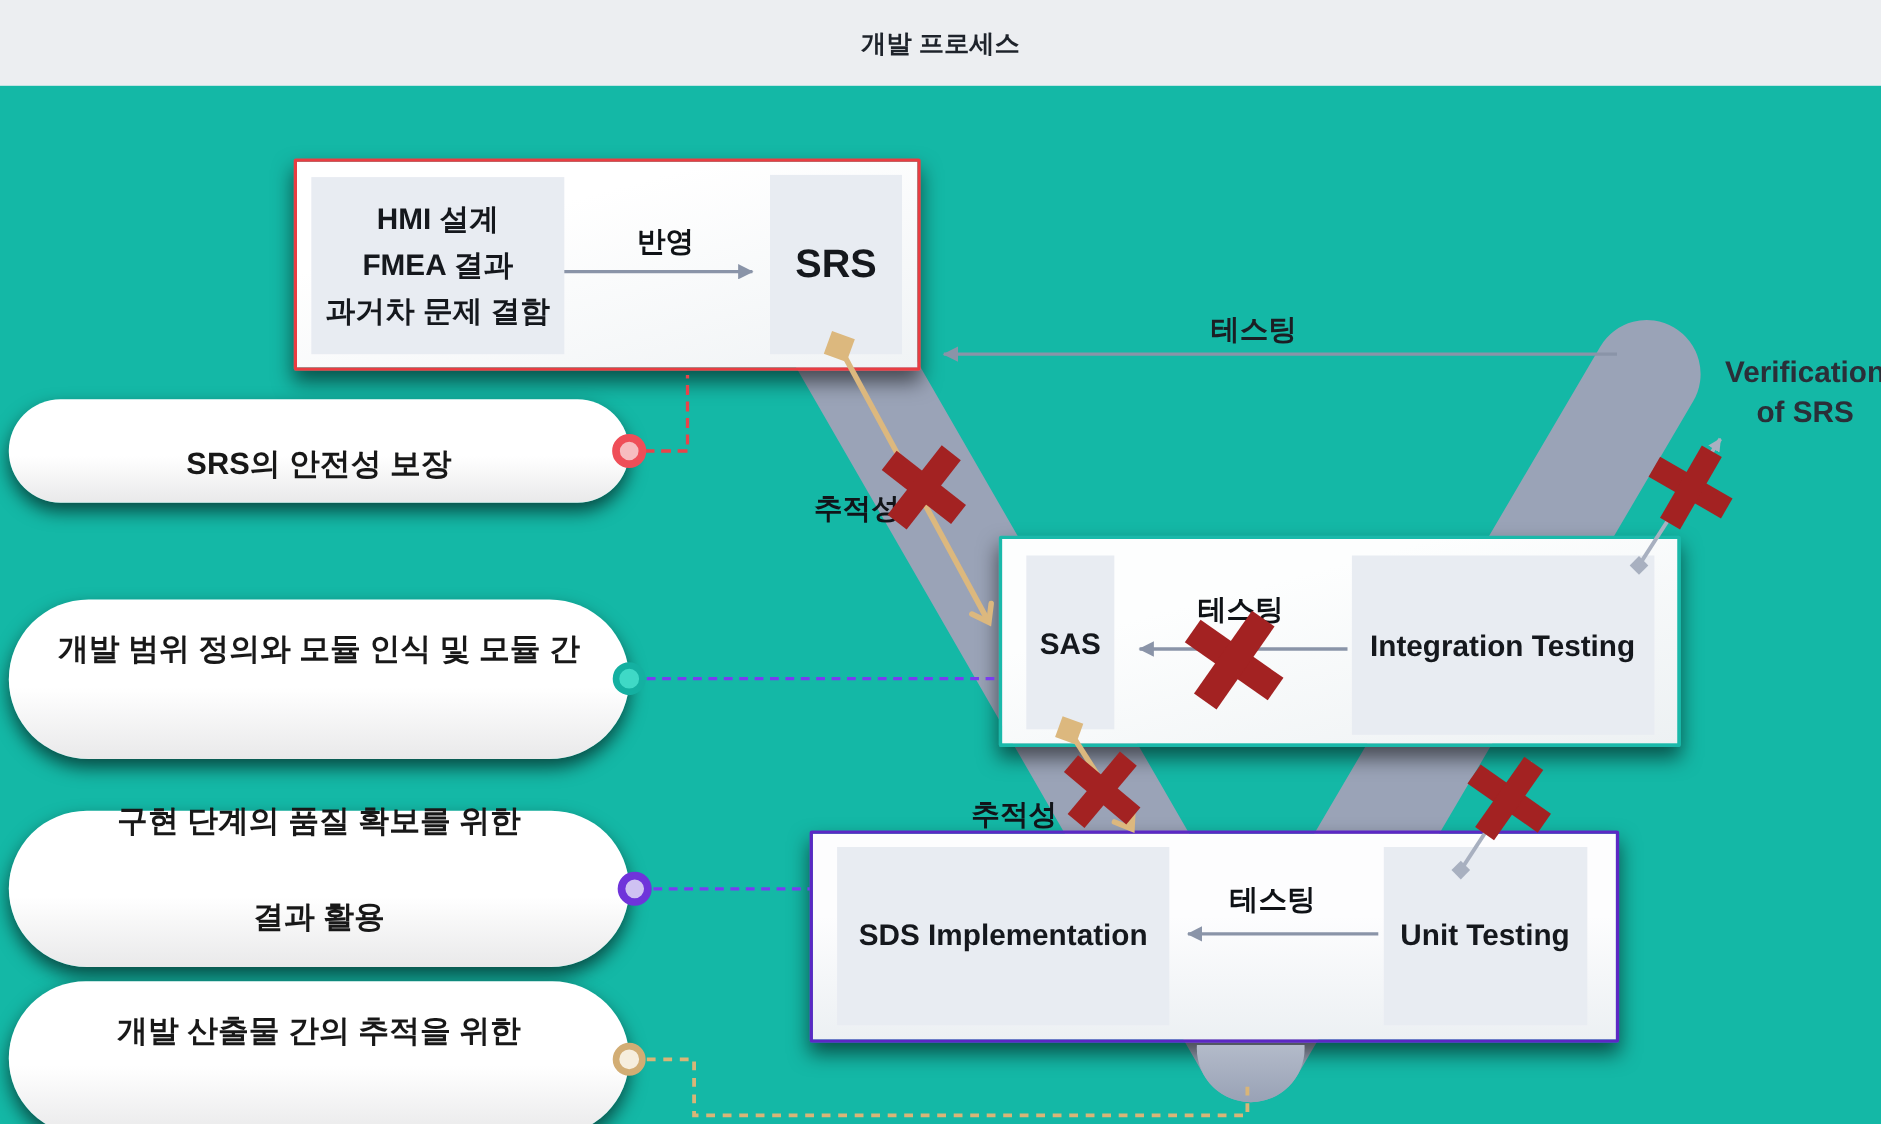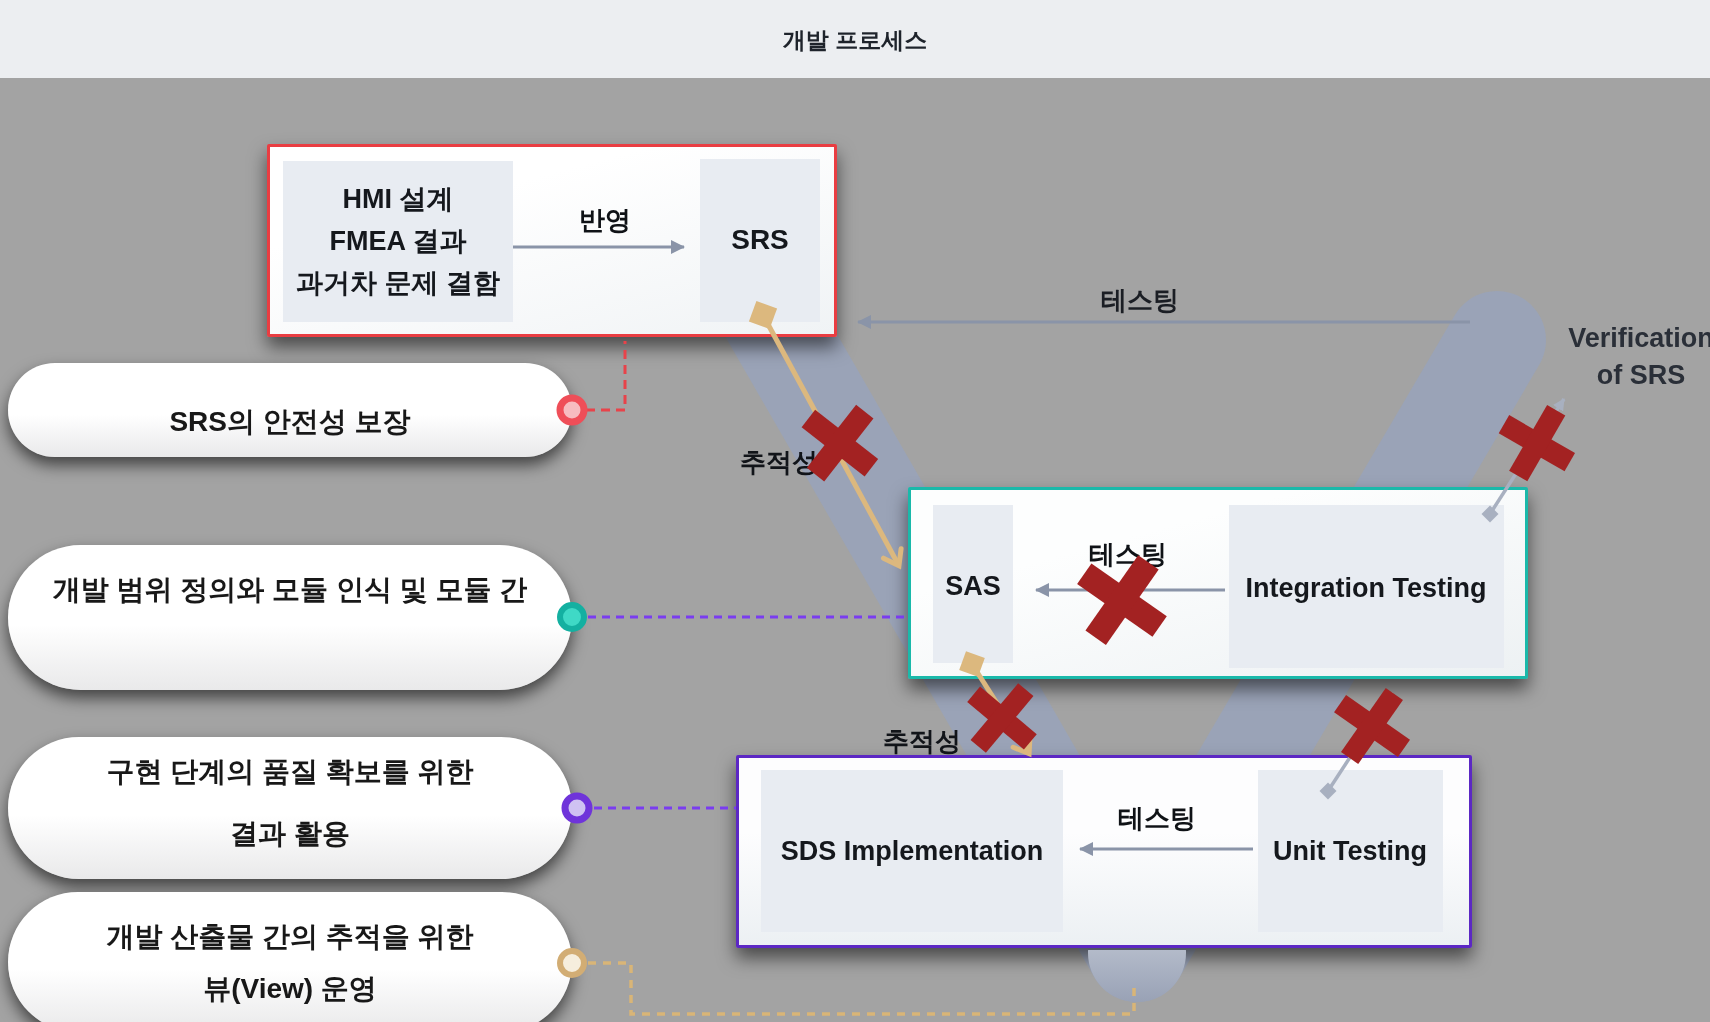--- a/index.html
+++ b/index.html
@@ -1,16 +1,16 @@
 <!DOCTYPE html>
 <html><head>
 <meta charset="utf-8">
 <style>
   html,body{margin:0;padding:0;background:#000;}
-  #canvas{position:relative;width:1710px;height:1022px;background:#a3a3a3;overflow:hidden;
+  #canvas{position:relative;width:1710px;height:1022px;background:#14b8a6;overflow:hidden;
           font-family:"Liberation Sans","DejaVu Sans",sans-serif;}
   .abs{position:absolute;}
   .ctr{transform:translate(-50%,-50%);white-space:nowrap;text-align:center;}
   
   .header{left:0;top:0;width:1710px;height:78px;background:#eceef1;}
   .header-title{left:855px;top:40px;font-size:23px;font-weight:bold;color:#1e232b;}
   
   .pbox{border-radius:2px;box-shadow:0 10px 18px rgba(0,0,0,.55);}
   .redbox{left:267px;top:144px;width:570px;height:193px;background:linear-gradient(165deg,#ffffff 30%,#f0f3f5);border:3px solid #e93d42;box-sizing:border-box;}
   .tealbox{left:908px;top:487px;width:620px;height:192px;background:linear-gradient(165deg,#fdfefe 30%,#edf1f3);border:3px solid #1ab9aa;box-sizing:border-box;}
@@ -44,21 +44,21 @@
   <div class="abs header"></div>
   <div class="abs ctr header-title">개발 프로세스</div>
 
   <div class="abs pbox redbox"></div>
   <div class="abs innerbox" style="left:283px;top:161px;width:230px;height:161px;"></div>
   <div class="abs ctr boxtext" style="left:398px;top:199px;">HMI 설계</div>
   <div class="abs ctr boxtext" style="left:398px;top:241px;">FMEA 결과</div>
   <div class="abs ctr boxtext" style="left:398px;top:283px;text-align:center;">과거차 문제 결함</div>
   <div class="abs ctr kr-label" style="left:605px;top:220px;">반영</div>
   <div class="abs innerbox" style="left:700px;top:159px;width:120px;height:163px;"></div>
-  <div class="abs ctr boxtext" style="left:760px;top:240px;font-size:28px;">SRS</div>
+  <div class="abs ctr boxtext" style="left:760px;top:240px;font-size:36px;">SRS</div>
 
   <div class="abs pbox tealbox"></div>
   <div class="abs innerbox" style="left:933px;top:505px;width:80px;height:158px;"></div>
   <div class="abs ctr boxtext" style="left:973px;top:586px;">SAS</div>
   <div class="abs innerbox" style="left:1229px;top:505px;width:275px;height:163px;"></div>
   <div class="abs ctr boxtext" style="left:1366px;top:588px;">Integration Testing</div>
   <div class="abs ctr kr-label" style="left:1128px;top:554px;">테스팅</div>
 
   <div class="abs pbox purplebox"></div>
   <div class="abs innerbox" style="left:761px;top:770px;width:302px;height:162px;"></div>
@@ -67,26 +67,25 @@
   <div class="abs ctr boxtext" style="left:1350px;top:851px;">Unit Testing</div>
   <div class="abs ctr kr-label" style="left:1157px;top:818px;">테스팅</div>
 
   <div class="abs pill" style="top:363px;height:94px;"></div>
   <div class="abs ctr pilltext" style="top:422px;">SRS의 안전성 보장</div>
 
   <div class="abs pill" style="top:545px;height:145px;"></div>
   <div class="abs ctr pilltext" style="top:590px;">개발 범위 정의와 모듈 인식 및 모듈 간</div>
 
   <div class="abs pill" style="top:737px;height:142px;"></div>
-  <div class="abs ctr pilltext" style="top:772px;">구현 단계의 품질 확보를 위한</div>
+  <div class="abs ctr pilltext" style="top:746px;">구현 단계의 품질 확보를 위한</div>
   <div class="abs ctr pilltext" style="top:834px;">결과 활용</div>
 
   <div class="abs pill" style="top:892px;height:140px;"></div>
   <div class="abs ctr pilltext" style="top:937px;">개발 산출물 간의 추적을 위한</div>
-  <div class="abs ctr pilltext" style="top:989px;">뷰(View) 운영</div>
 
   <svg width="1710" height="1022">
     <defs>
       <marker id="triGray" markerWidth="16" markerHeight="14" refX="13" refY="7" orient="auto" markerUnits="userSpaceOnUse">
         <path d="M0,0 L14,7 L0,14 Z" fill="#8a94a8"></path>
       </marker>
       <marker id="triLight" markerWidth="14" markerHeight="12" refX="11" refY="6" orient="auto" markerUnits="userSpaceOnUse">
         <path d="M0,0 L12,6 L0,12 Z" fill="#a8b0c0"></path>
       </marker>
       <marker id="chevTan" markerWidth="26" markerHeight="26" refX="17" refY="13" orient="auto" markerUnits="userSpaceOnUse">

